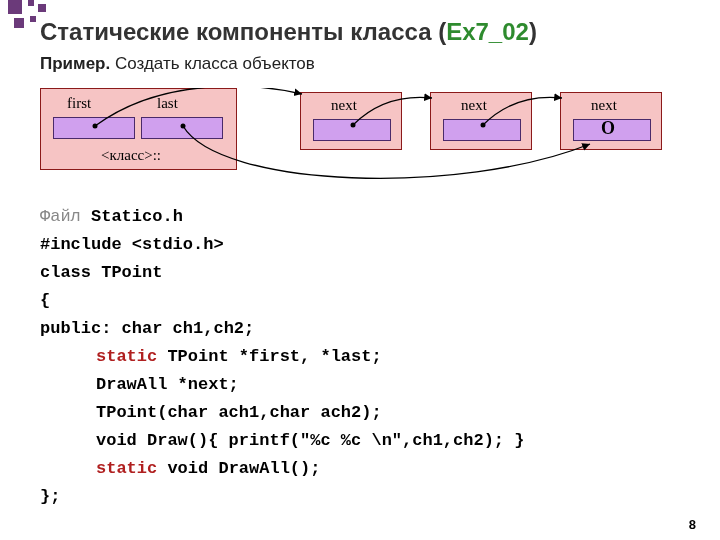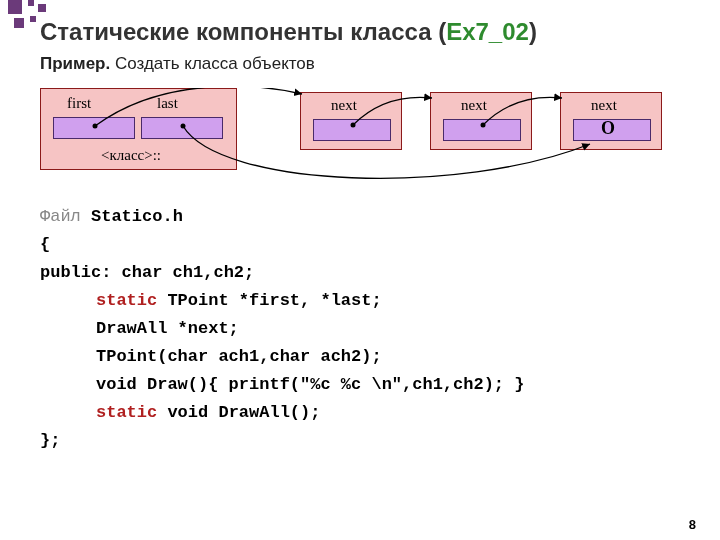--- a/index.html
+++ b/index.html
@@ -175,20 +175,22 @@
     <path d="M143,38 C180,100 420,108 550,56" stroke="#000" fill="none" stroke-width="1.3" marker-end="url(#ah)"></path>
     <circle cx="313" cy="37" r="2.5" fill="#000"></circle>
     <path d="M313,37 C340,10 372,8 392,10" stroke="#000" fill="none" stroke-width="1.3" marker-end="url(#ah)"></path>
     <circle cx="443" cy="37" r="2.5" fill="#000"></circle>
     <path d="M443,37 C470,10 502,8 522,10" stroke="#000" fill="none" stroke-width="1.3" marker-end="url(#ah)"></path>
   </svg>
 </div>
 
 <div class="code">
   <div><span class="gray">Файл</span><b> Statico.h</b></div>
+  <div><b>#include &lt;stdio.h&gt;</b></div>
+  <div><b>class TPoint</b></div>
   <div><b>{</b></div>
   <div><b>public:  char ch1,ch2;</b></div>
   <div><span class="ind1"><b class="kw">static</b><b> TPoint *first, *last;</b></span></div>
   <div><span class="ind1"><b>DrawAll *next;</b></span></div>
   <div><span class="ind1"><b>TPoint(char ach1,char ach2);</b></span></div>
   <div><span class="ind1"><b>void Draw(){ printf("%c   %c  \n",ch1,ch2); }</b></span></div>
   <div><span class="ind1"><b class="kw">static</b><b> void DrawAll();</b></span></div>
   <div><b>};</b></div>
 </div>
 

